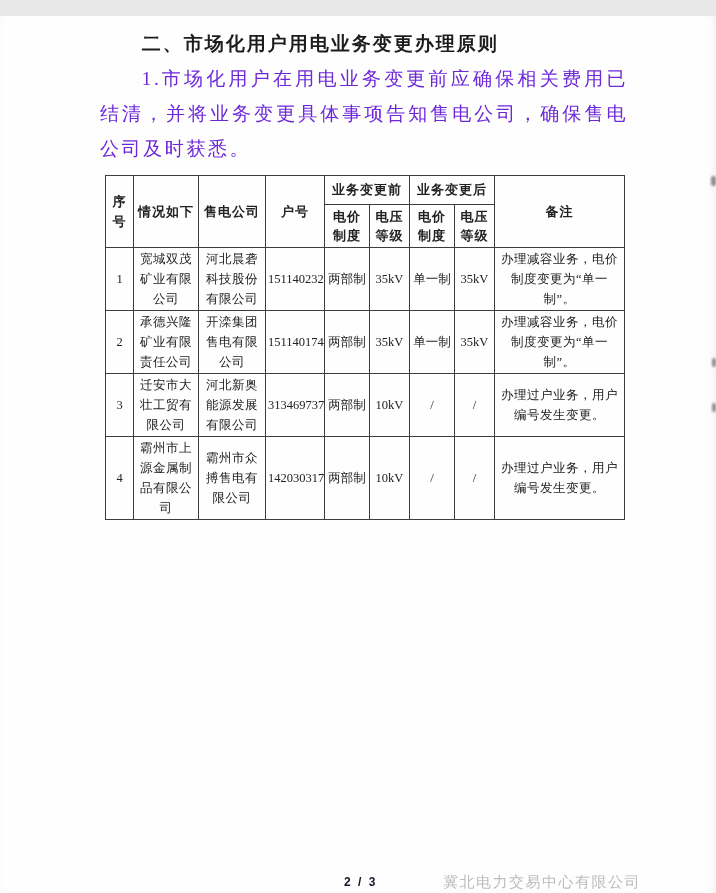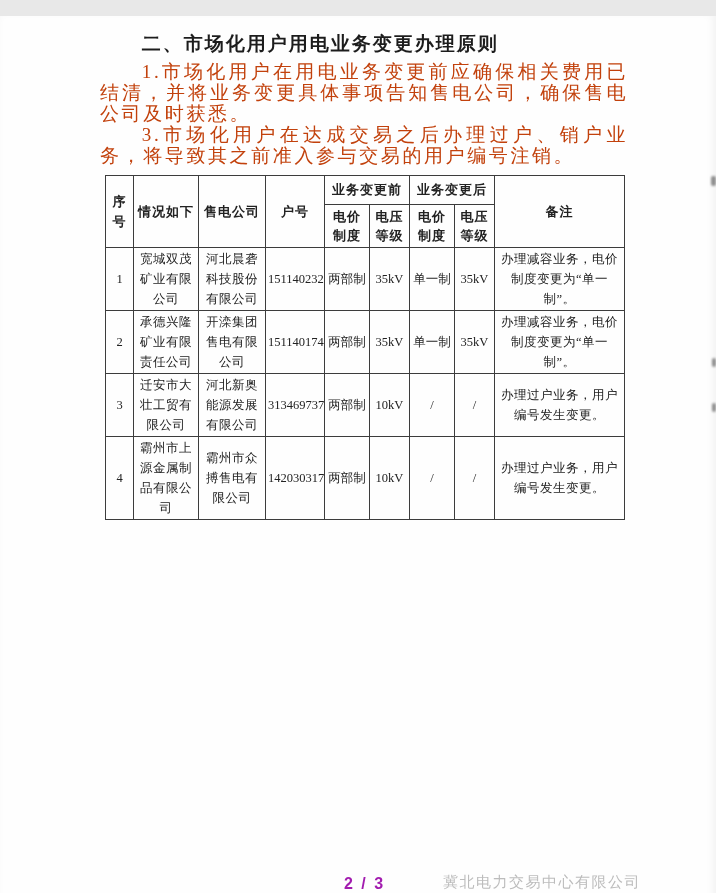--- a/index.html
+++ b/index.html
@@ -23,27 +23,27 @@
     font-weight:bold;
     font-size:19px;
     line-height:35px;
     letter-spacing:2px;
     color:#1c1c1c;
     text-indent:2.2em;
     margin:0;
   }
   .para{
     font-size:19px;
-    line-height:21px;
+    line-height:35px;
     letter-spacing:2.6px;
     text-indent:2.2em;
     text-align:justify;
     text-justify:inter-character;
     margin:0;
-    color:#c2410c;
+    color:#6d28d9;
   }
   table.biz{
     border-collapse:collapse;
     table-layout:fixed;
     width:519px;
     margin-top:9px;
     margin-left:5px;
     font-family:"Liberation Serif","DejaVu Serif",serif;
   }
   table.biz td,table.biz th{
@@ -73,23 +73,23 @@
     line-height:21px;
     padding-left:5px;
     letter-spacing:0.5px;
   }
   td.cellwrap{line-height:20px;letter-spacing:0.5px;}
   .footer-pageno{
     position:absolute;
     left:344px;top:859px;
     font-family:"Liberation Sans","DejaVu Sans",sans-serif;
     font-weight:bold;
-    font-size:16px;
+    font-size:12px;
     letter-spacing:2px;
-    color:#a21caf;
+    color:#0f172a;
   }
   .footer-watermark{
     position:absolute;
     left:443px;top:857px;
     font-family:Liberation Sans, sans-serif;
     font-size:15px;
     letter-spacing:1.5px;
     color:#bcbcbc;
   }
   .artifact{
@@ -107,21 +107,20 @@
   }
 </style>
 </head>
 <body>
 
 <div class="page">
   <div class="content">
 
     <h2 class="sec-heading">二、市场化用户用电业务变更办理原则</h2>
     <p class="para">1.市场化用户在用电业务变更前应确保相关费用已结清，并将业务变更具体事项告知售电公司，确保售电公司及时获悉。</p>
-    <p class="para">3.市场化用户在达成交易之后办理过户、销户业务，将导致其之前准入参与交易的用户编号注销。</p>
 
 
     <table class="biz">
       <colgroup>
         <col style="width:28px">
           <col style="width:65px">
           <col style="width:67px">
           <col style="width:59px">
         <col style="width:45px">
           <col style="width:40px">

